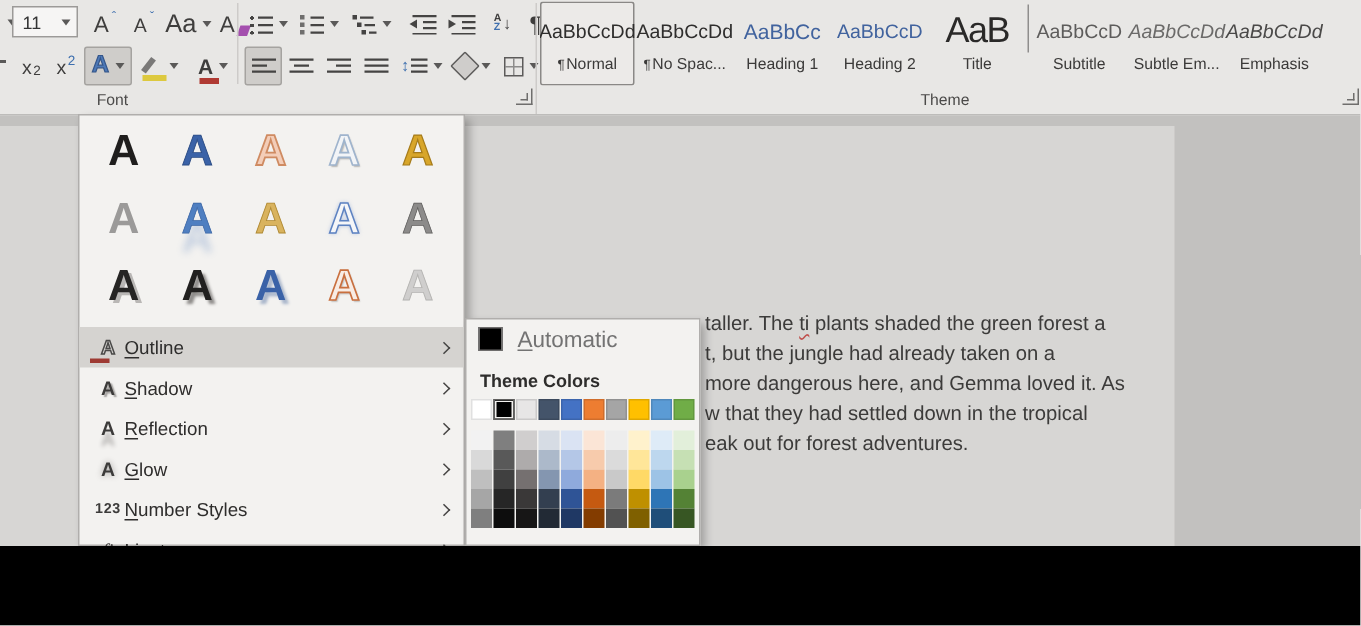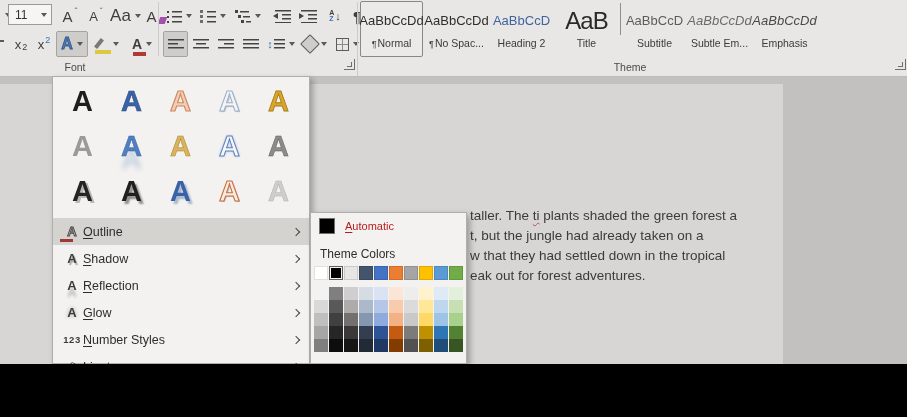--- a/index.html
+++ b/index.html
@@ -124,23 +124,23 @@
   .miWrap{position:relative;}
   .miWrap .redln{position:absolute;left:-1px;bottom:-4px;width:13px;height:3px;background:#9e3a33;}
   .miShadow{font-size:13px;font-weight:700;color:#3c3b3a;text-shadow:1.5px 1.5px 1px #a2a09e;line-height:1;}
   .miRefl{font-size:13px;font-weight:700;color:#3c3b3a;text-shadow:0 7px 3px #b4b2b0;line-height:1;}
   .miGlow{font-size:13px;font-weight:700;color:#3c3b3a;text-shadow:0 0 4px #9f9d9b;line-height:1;}
   .mi123{font-size:9.5px;font-weight:700;color:#3c3b3a;letter-spacing:.5px;}
   .miFi{font-size:13px;font-style:italic;color:#3c3b3a;font-family:"Liberation Serif",serif;}
   
   #colormenu{position:absolute;left:310px;top:212px;width:157px;height:152px;background:#f3f2f0;
              border:1px solid #b0aeac;box-shadow:3px 3px 6px rgba(0,0,0,.28);box-sizing:border-box;z-index:31;}
-  #autorow{display:flex;align-items:center;height:26px;padding-left:8px;font-size:11px;color:#b91c1c;}
+  #autorow{display:flex;align-items:center;height:26px;padding-left:8px;font-size:15px;color:#737373;}
   #autoswatch{width:14px;height:14px;border:1px solid #6e6d6c;margin-right:10px;}
-  #themehdr{font-size:12px;font-weight:400;color:#2e2d2c;padding:8px 0 5px 9px;}
+  #themehdr{font-size:12px;font-weight:700;color:#2e2d2c;padding:8px 0 5px 9px;}
   #themerow{display:flex;gap:1px;padding-left:3px;}
   .swatch{width:14px;height:14px;box-sizing:border-box;border:1px solid rgba(0,0,0,.12);}
   .swatch.selected{border:1.5px solid #5f5e5d;box-shadow:inset 0 0 0 1px #f3f2f0;}
   #variants{display:grid;grid-template-columns:repeat(10,14px);grid-auto-rows:13px;column-gap:1px;
             padding-left:3px;margin-top:7px;}
   .vswatch{width:14px;height:13px;}
   
   #blackbar{position:absolute;left:0;top:364px;width:907px;height:53px;background:#000;z-index:50;}
 </style>
 </head>
@@ -264,20 +264,24 @@
     <div id="stylegallery">
       <div class="styitem sel">
         <div class="stysample st-normal">AaBbCcDd</div>
         <div class="stylabel"><span class="pil">¶</span><span>Normal</span></div>
       </div>
       <div class="styitem">
         <div class="stysample st-normal">AaBbCcDd</div>
         <div class="stylabel"><span class="pil">¶</span><span>No Spac...</span></div>
       </div>
       <div class="styitem">
+        <div class="stysample st-h1">AaBbCc</div>
+        <div class="stylabel">Heading 1</div>
+      </div>
+      <div class="styitem">
         <div class="stysample st-h2">AaBbCcD</div>
         <div class="stylabel">Heading 2</div>
       </div>
       <div class="styitem">
         <div class="stysample st-title">AaB</div>
         <div class="stylabel">Title</div>
       </div>
       <div class="stydivider"></div>
       <div class="styitem">
         <div class="stysample st-subtitle">AaBbCcD</div>
@@ -296,20 +300,21 @@
         <div class="stylabel"></div>
       </div>
     </div>
   </div>
 
   <div id="docarea">
     <div id="docpage">
       <div id="doctext">
         <div><span>taller. The </span><span class="squig">ti</span><span> plants shaded the green forest a</span></div>
         <div>t, but the jungle had already taken on a</div>
+        <div>more dangerous here, and Gemma loved it. As</div>
         <div>w that they had settled down in the tropical</div>
         <div>eak out for forest adventures.</div>
       </div>
     </div>
   </div>
 
   <div id="fxmenu">
     <div id="fxgallery">
       <div class="fx-cell">
           <span class="e1">A</span>

